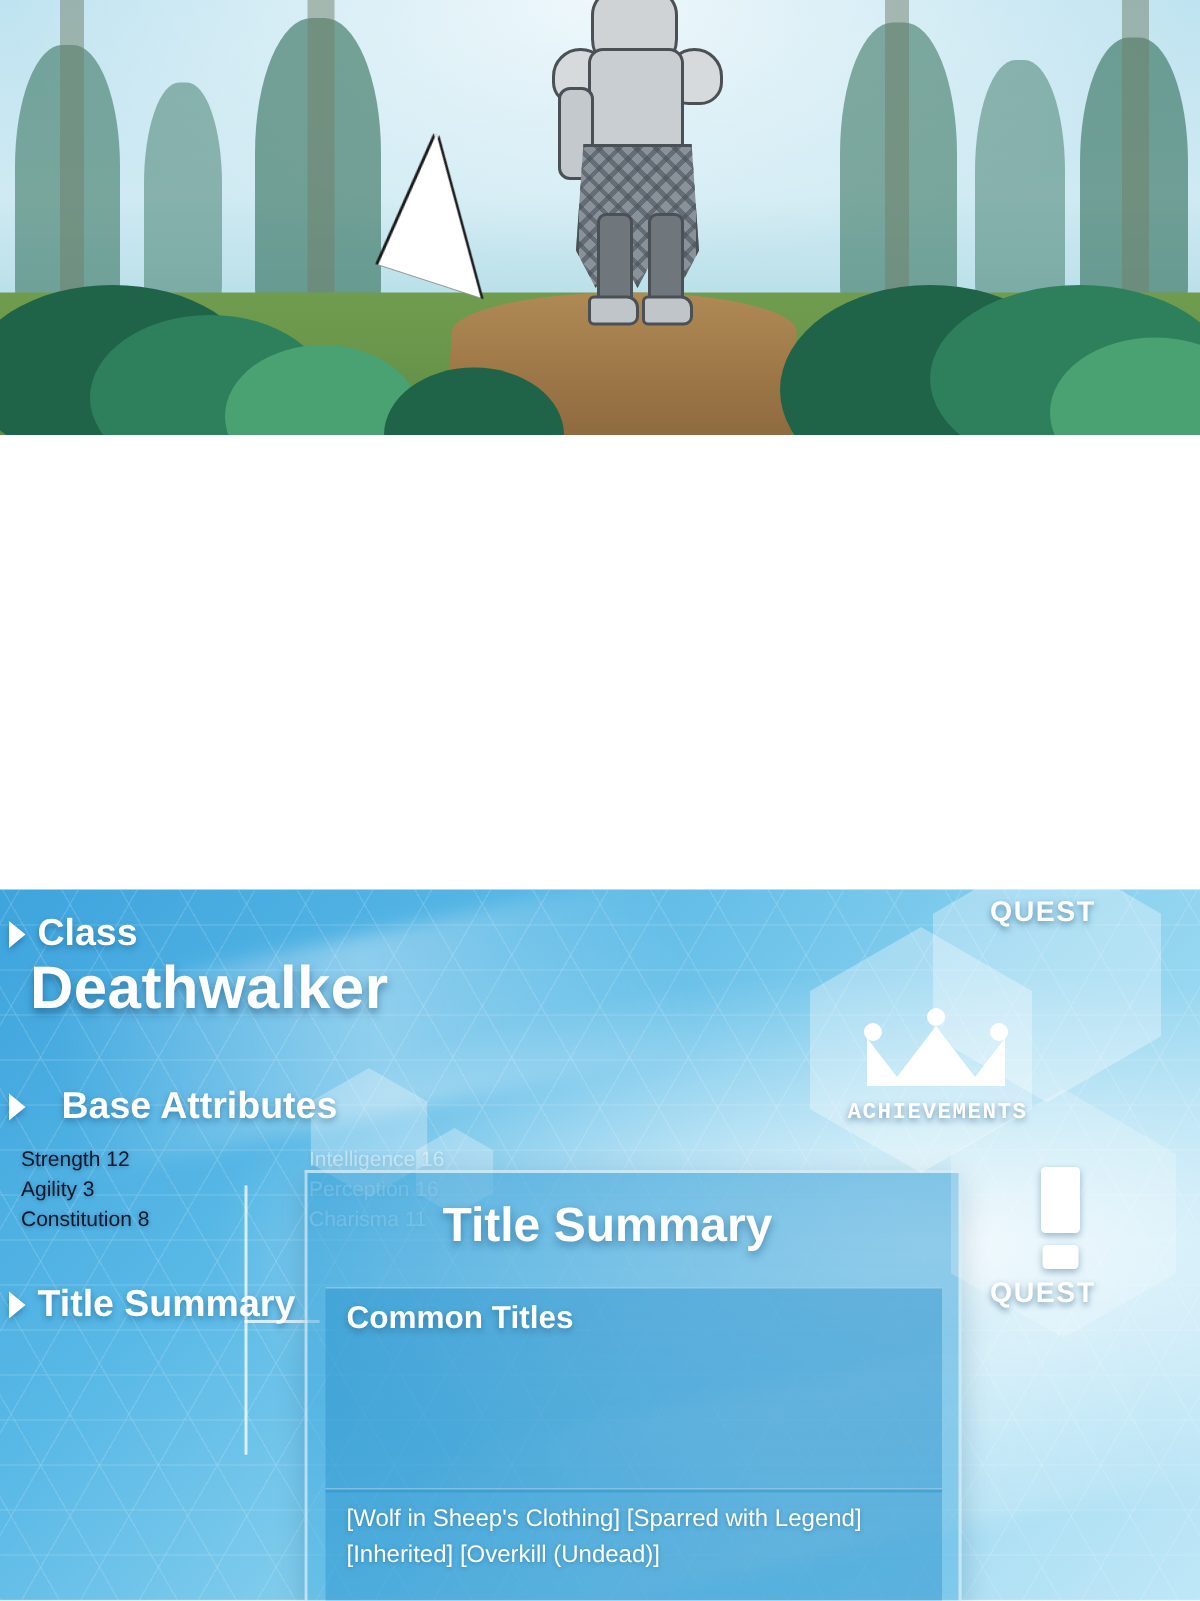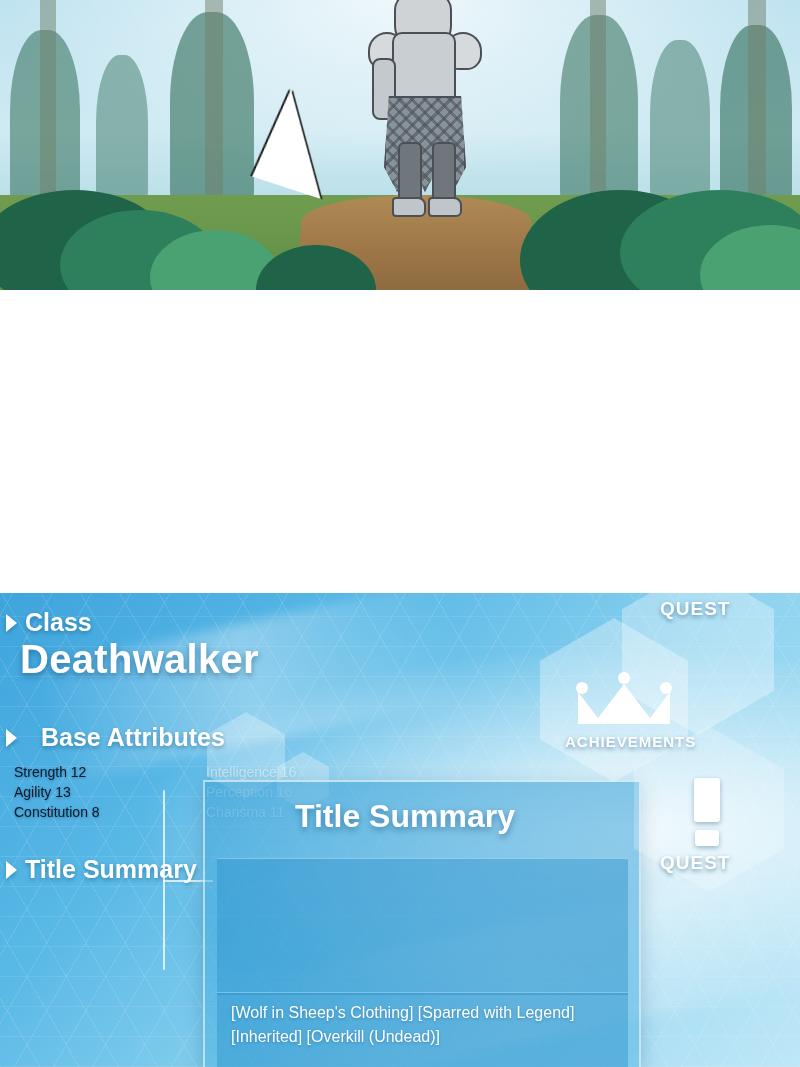--- a/index.html
+++ b/index.html
@@ -308,21 +308,21 @@
   .hexbtn.ach   { left: 540px; top: 618px; }
   .hexbtn.quest { left: 634px; top: 726px; width: 150px; height: 166px; background: rgba(255,255,255,0.22); }
 
   .hex-label {
     font-weight: bold;
     color: #ffffff;
     letter-spacing: 1px;
     text-shadow: 0 2px 4px rgba(10,65,105,0.5);
   }
   .items-label { position: absolute; left: 660px; top: 598px; font-size: 19px; }
-  .ach-label   { position: absolute; left: 565px; top: 733px; font-size: 15px; }
+  .ach-label   { position: absolute; left: 565px; top: 733px; font-size: 15px; font-family: Liberation Mono, monospace; }
   .quest-label { position: absolute; left: 660px; top: 852px; font-size: 19px; }
 
   .crown {
     position: absolute;
     left: 570px; top: 672px;
     width: 108px; height: 56px;
   }
   .crown svg { display: block; }
   .exclaim {
     position: absolute;
@@ -402,41 +402,42 @@
 </div>
 <div class="value-class">Deathwalker</div>
 
 <div class="row-heading label-base">
   <span class="chev"></span>
   <span>Base Attributes</span>
 </div>
 
 <div class="attr-list">
   <div>Strength 12</div>
-  <div>Agility 13</div>
+  <div>Agility 3</div>
   <div>Constitution 8</div>
 </div>
 <div class="attr-col2">
   <div>Intelligence 16</div>
   <div>Perception 16</div>
   <div>Charisma 11</div>
 </div>
 
 <div class="row-heading label-title-summary">
   <span class="chev"></span>
   <span>Title Summary</span>
 </div>
 
 <div class="connector"></div>
 <div class="connector-h"></div>
 
 <div class="ts-card"></div>
 <div class="ts-title">Title Summary</div>
 
 <div class="ts-block ts-block-1">
+  <h3>Common Titles</h3>
 </div>
 <div class="ts-block ts-block-2">
   <p>[Wolf in Sheep's Clothing] [Sparred with Legend] [Inherited] [Overkill (Undead)]</p>
 </div>
 
 <div class="hexbtn items"></div>
 <div class="hex-label items-label">QUEST</div>
 
 <div class="hexbtn ach"></div>
 <div class="crown">

